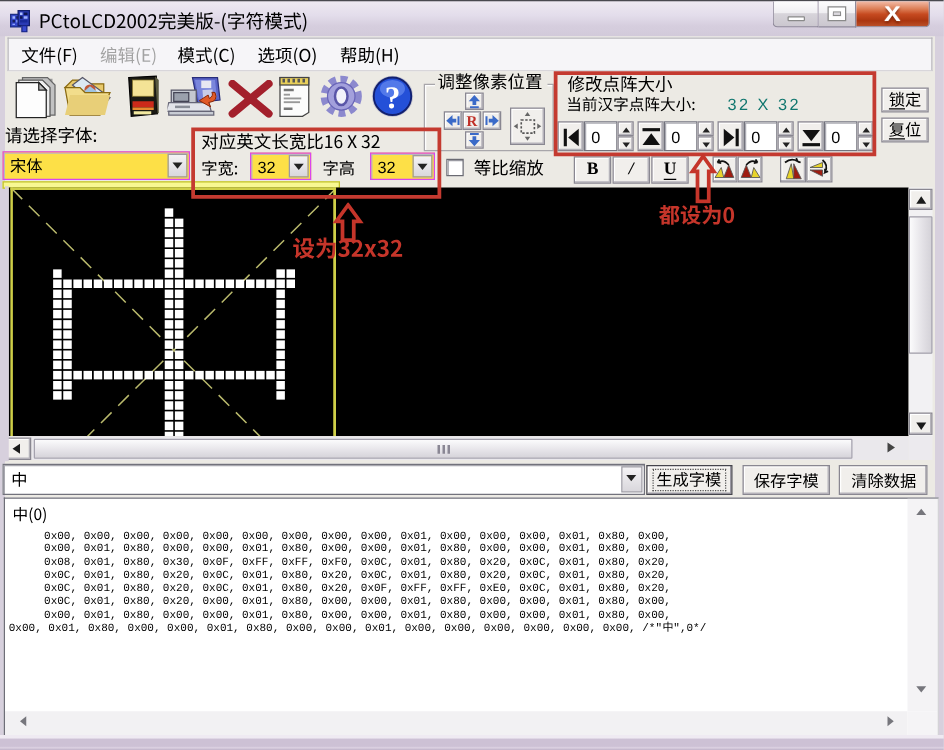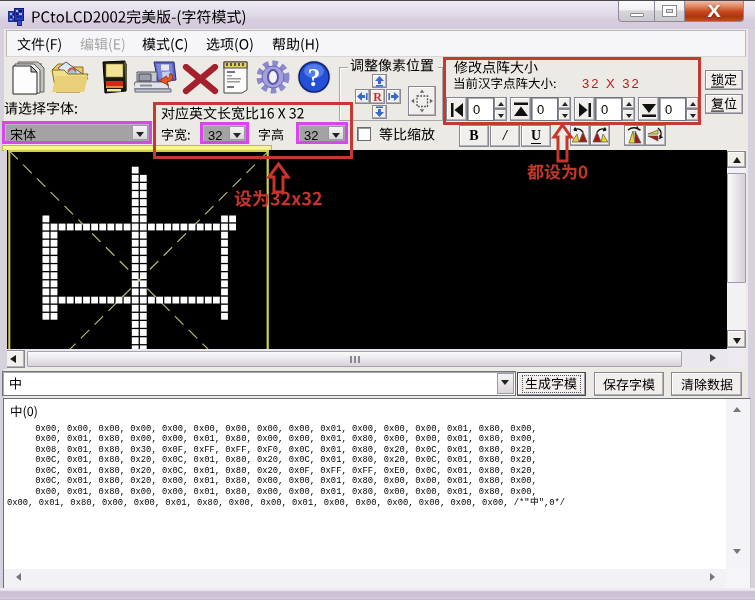--- a/index.html
+++ b/index.html
@@ -22,22 +22,22 @@
   border:1px solid #8a8a8a; border-radius:1px; }
 .glyph-max { position:absolute; left:8px; top:5px; width:13px; height:10px;
   border:3px solid #fff; outline:1px solid #8a8a8a; box-shadow:inset 0 0 0 1px #8a8a8a; }
 #btn-close span { position:absolute; left:0; right:0; top:1px; text-align:center; color:#fff;
   font-size:17px; font-weight:bold; text-shadow:0 1px 2px #7c2000, 0 0 1px #fff; font-family:"Liberation Sans",sans-serif; transform:scaleX(1.15); }
 
 #client { left:4px; top:29px; width:744px; height:562px; background:#eceae4; }
 #menubar { left:2px; top:1px; width:740px; height:27px; background:#f6f5f8;
   border:1px solid #b8b6bb; border-bottom:1px solid #d8d6da; }
 
-.lbl { position:absolute; font-size:14px; color:#b91c1c; }
-.combo { position:absolute; background:#a3a3a3; border:3px solid #d946ef;
+.lbl { position:absolute; font-size:14px; color:#0f766e; }
+.combo { position:absolute; background:#fde047; border:1px solid #d946ef;
   box-shadow:inset 1px 1px 0 #b9b9c0; }
 .combo .ctext { position:absolute; left:5px; top:3px; font-size:13px; color:#000; }
 .drop { position:absolute; right:1px; top:1px; bottom:1px; width:16px;
   background:linear-gradient(180deg,#f4f3f5,#d9d7dc); border:1px solid #9b99a2; }
 .drop:after { content:""; position:absolute; left:3px; top:6px;
   border:4px solid transparent; border-top:5px solid #222; }
 .rbox { position:absolute; border:3px solid #c43a30; z-index:6; }
 .btn { position:absolute; background:#f1efec; border:1px solid #898791;
   box-shadow:inset -1px -1px 0 #b5b3ba, inset 1px 1px 0 #ffffff; font-size:13px; color:#000;
   text-align:center; }

